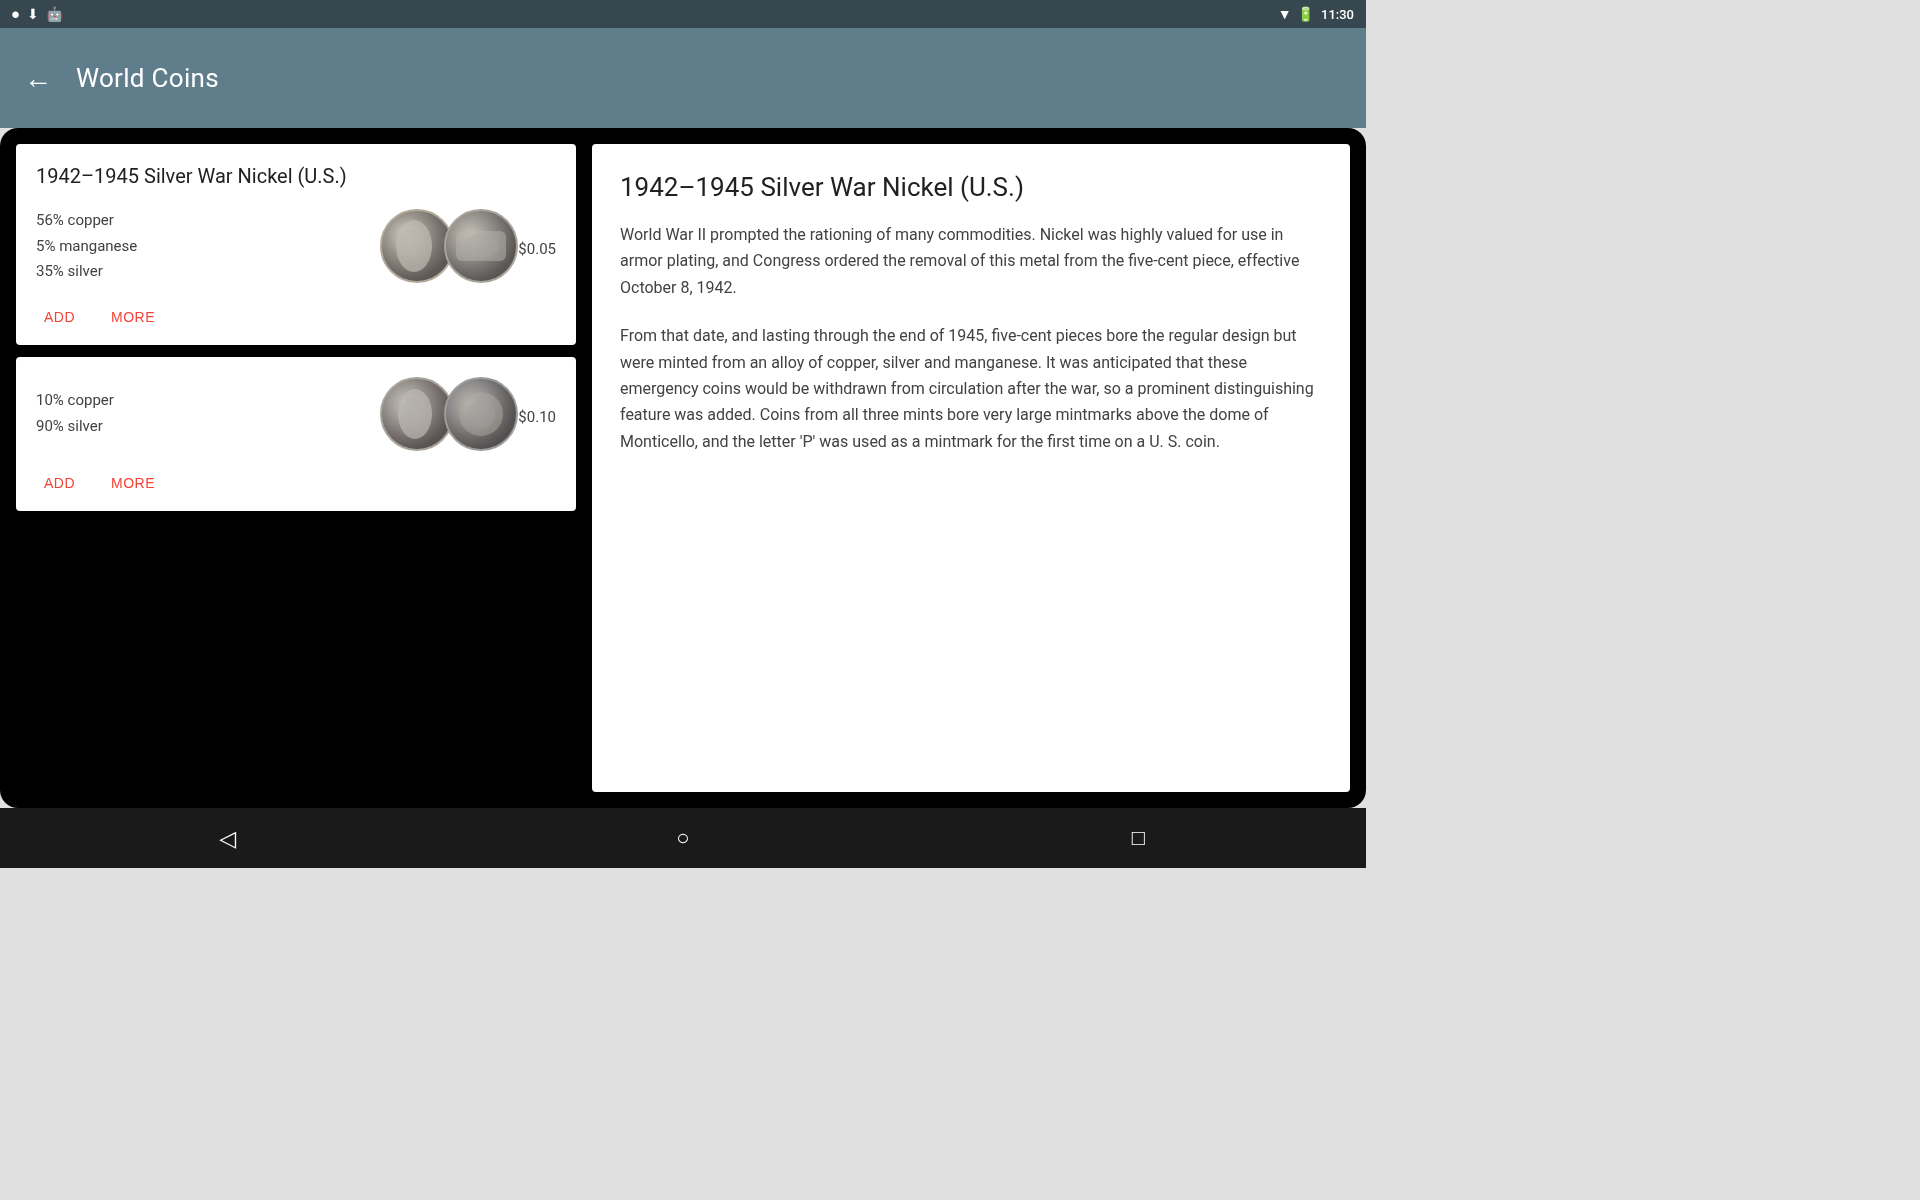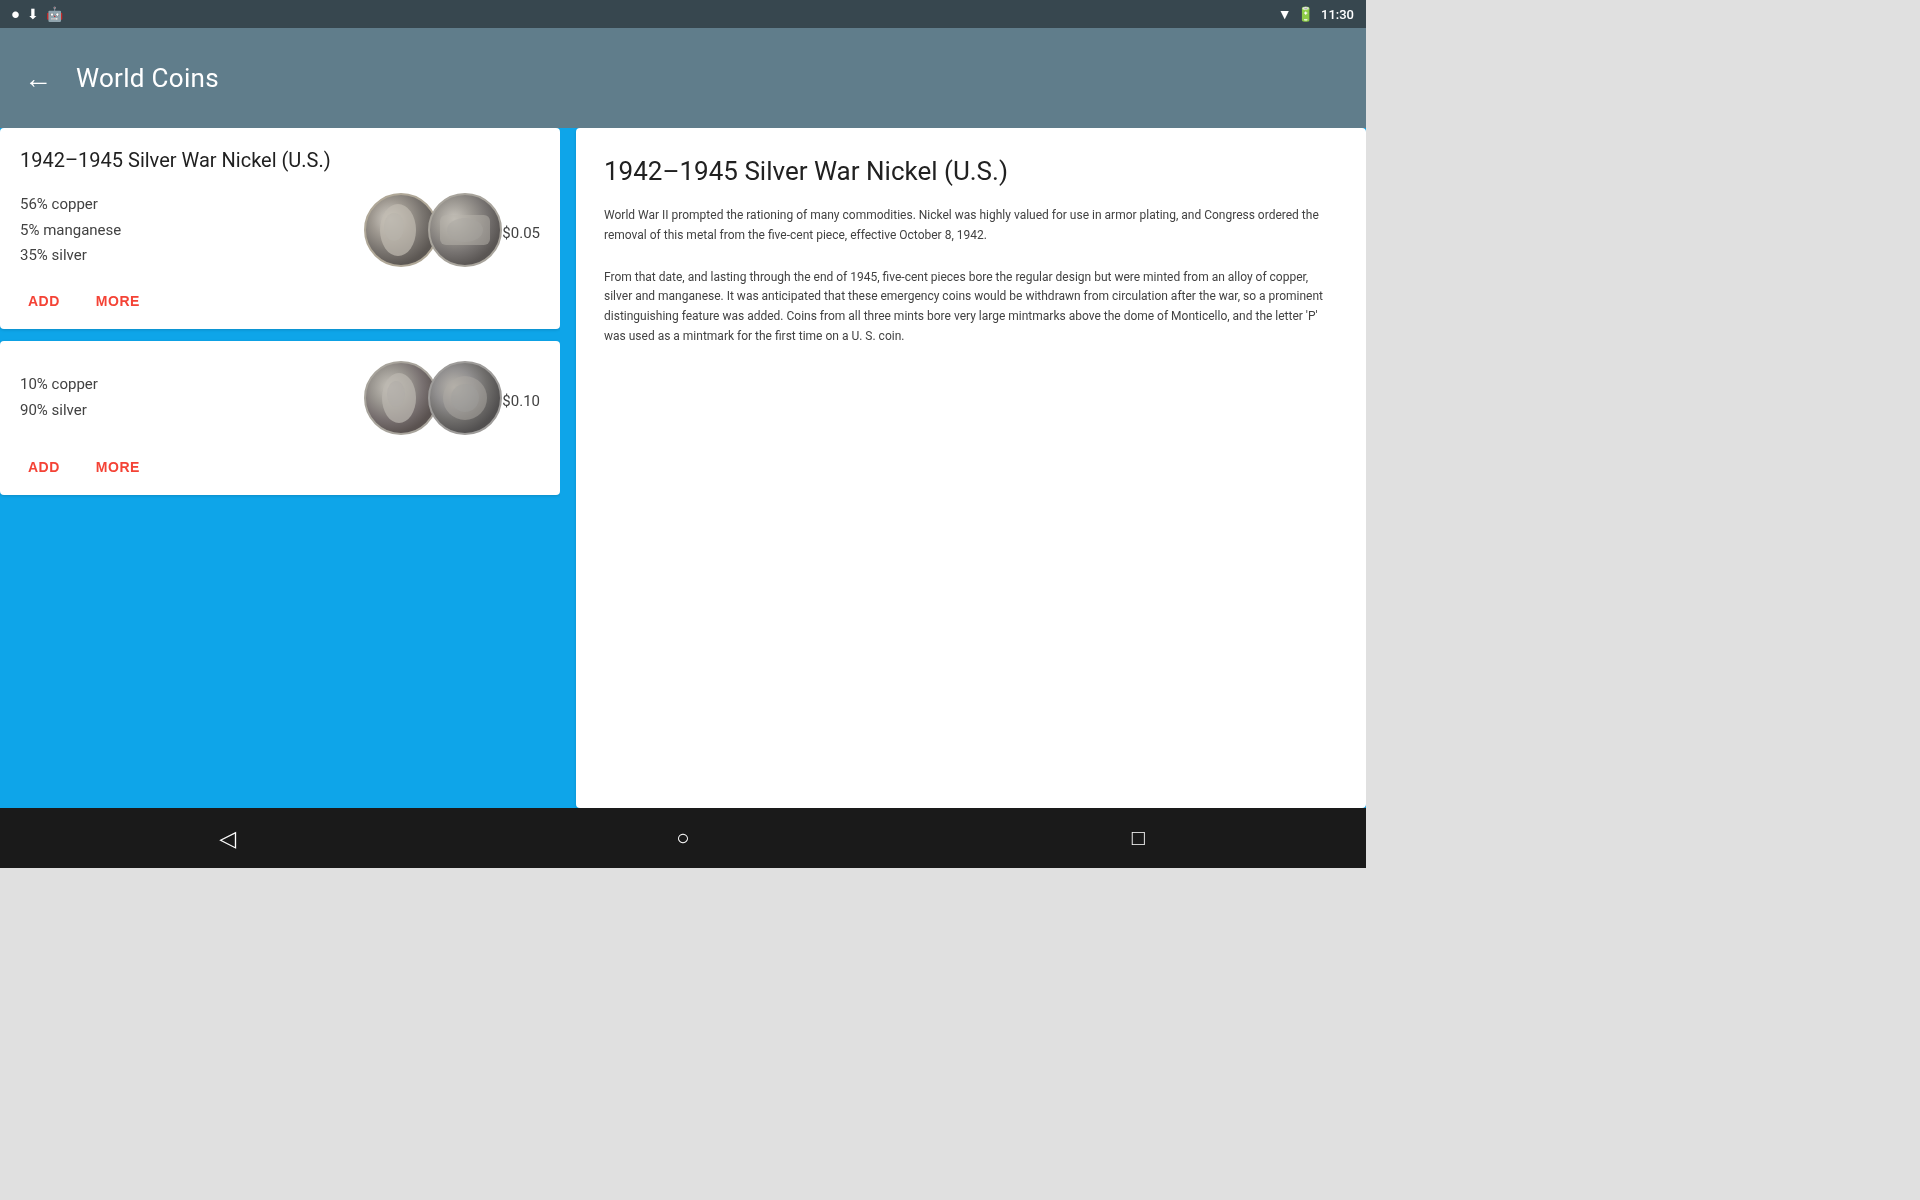--- a/index.html
+++ b/index.html
@@ -58,25 +58,27 @@
       color: white;
       font-size: 26px;
       font-weight: 400;
       letter-spacing: 0.3px;
     }
 
     
     .content-area {
       width: 100%;
       height: calc(868px - 28px - 100px - 60px);
-      background: #0ea5e9;
+      background: #000000;
       display: flex;
       gap: 0;
+      padding: 16px;
       gap: 16px;
       overflow: hidden;
+      border-radius: 18px;
     }
 
     
     .left-panel {
       width: 560px;
       flex-shrink: 0;
       display: flex;
       flex-direction: column;
       gap: 12px;
       overflow-y: auto;
@@ -117,21 +119,21 @@
     }
     .coin-card-actions {
       display: flex;
       margin-top: 16px;
       gap: 20px;
       padding-top: 4px;
     }
     .action-btn {
       color: #f44336;
       font-size: 14px;
-      font-weight: 700;
+      font-weight: 400;
       letter-spacing: 0.5px;
       background: none;
       border: none;
       cursor: pointer;
       padding: 4px 8px;
       text-transform: uppercase;
     }
 
     
     .right-panel {
@@ -142,21 +144,21 @@
       box-shadow: 0 1px 3px rgba(0,0,0,0.15);
       overflow-y: auto;
     }
     .detail-title {
       font-size: 26px;
       font-weight: 400;
       color: #212121;
       margin-bottom: 20px;
     }
     .detail-text {
-      font-size: 12px;
+      font-size: 16px;
       color: #424242;
       line-height: 1.65;
       margin-bottom: 22px;
     }
 
     
     .nav-bar {
       width: 100%;
       height: 60px;
       background: #1a1a1a;

